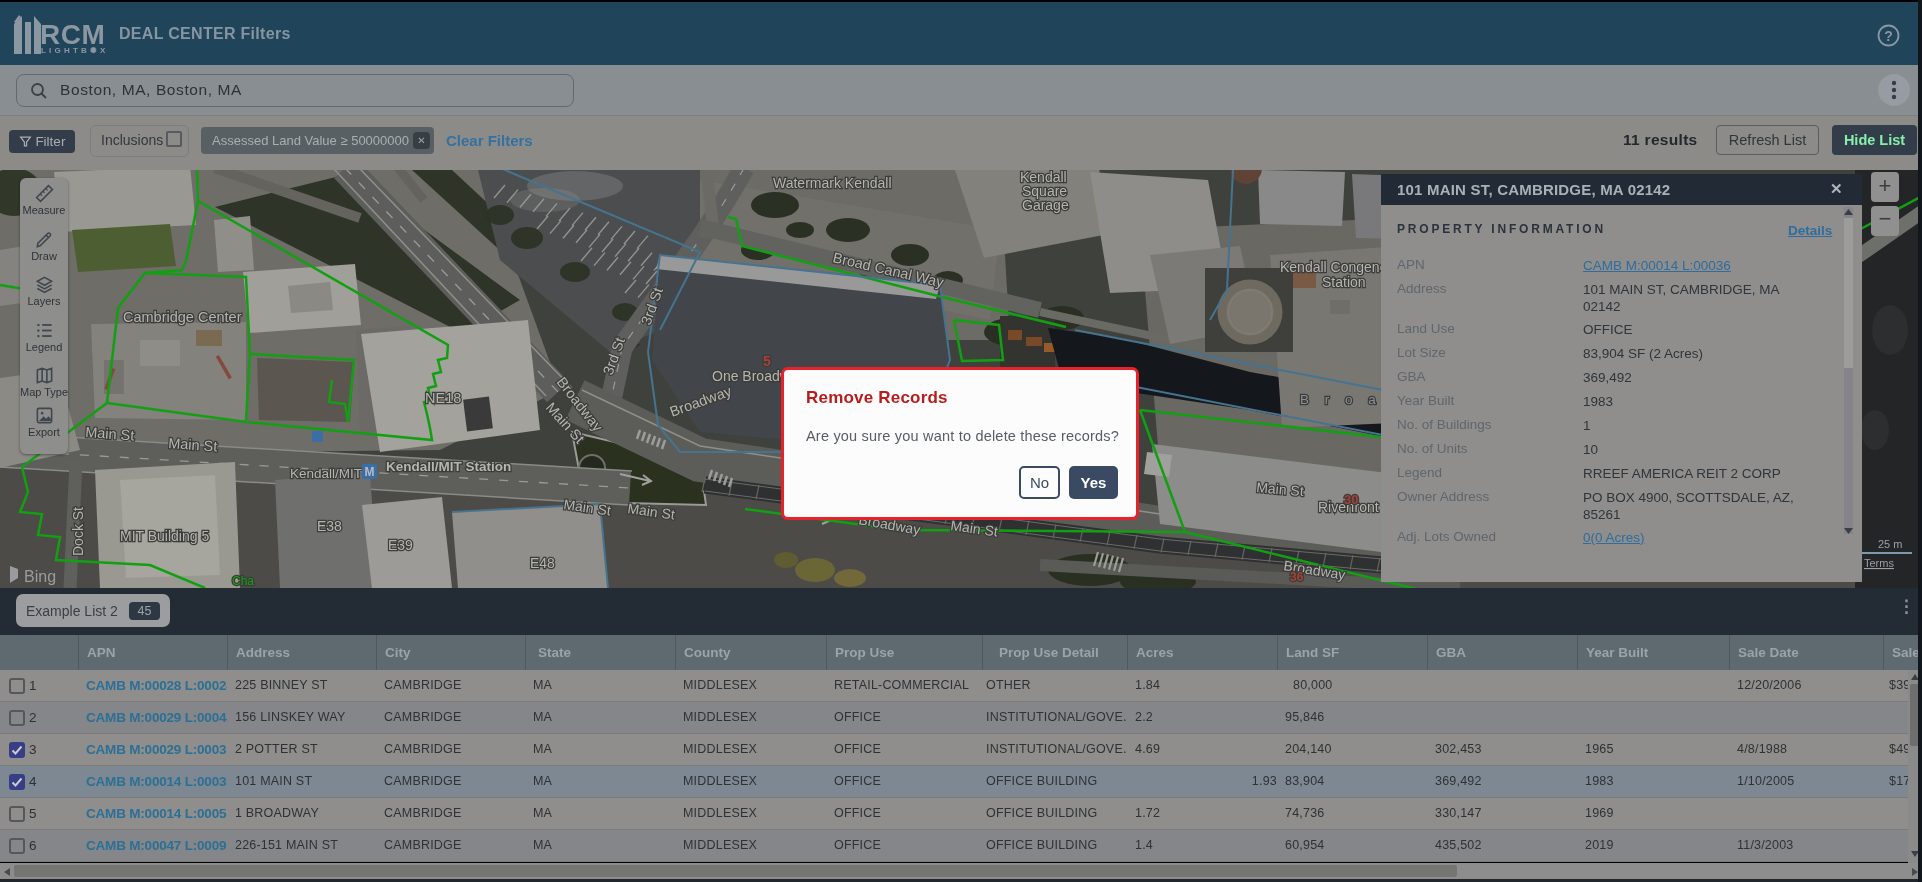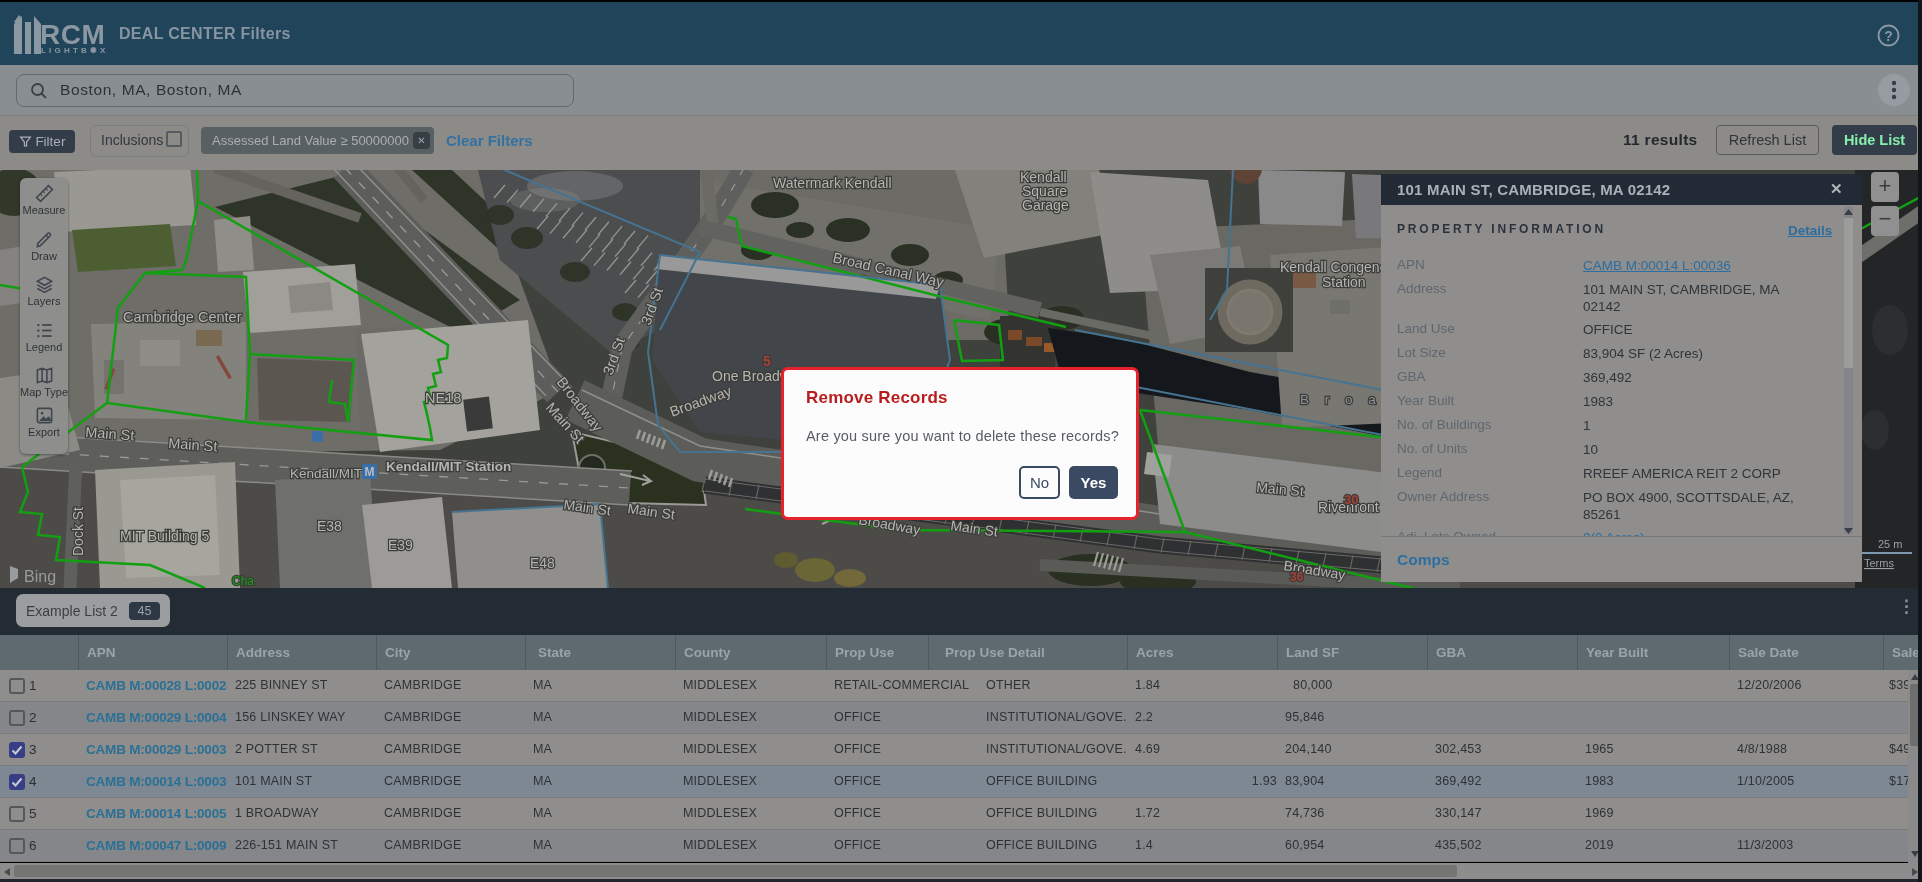--- a/index.html
+++ b/index.html
@@ -474,23 +474,20 @@
 <div class="plbl" style="top:355px">Adj. Lots Owned</div>
 <div class="pval" style="top:355px"><span class="plink">0(0 Acres)</span></div>
 <div class="abs" style="left:463px;top:33px;width:9px;height:327px;background:#84848a"></div>
 <svg class="abs" style="left:461px;top:33px" width="13" height="10">
       <polygon points="6.5,2 11,8 2,8" fill="#3a3f45"></polygon>
     </svg>
 <svg class="abs" style="left:461px;top:352px" width="13" height="10">
       <polygon points="2,2 11,2 6.5,8" fill="#3a3f45"></polygon>
     </svg>
 <div class="abs" style="left:463px;top:44px;width:9px;height:150px;background:#9c9c9a"></div>
-    <div class="abs" id="pfoot">
-      <div class="abs" id="comps">Comps</div>
-    </div>
   </div>
 
   <div class="abs zbtn" style="top:172px">+</div>
   <div class="abs zbtn" style="top:206px;line-height:26px">−</div>
 
   <div class="abs" id="modal">
     <div class="abs" id="mtitle">Remove Records</div>
     <div class="abs" id="mbody">Are you sure you want to delete these records?</div>
     <div class="abs" id="mno">No</div>
     <div class="abs" id="myes">Yes</div>
@@ -505,21 +502,21 @@
   </div>
 
   <div class="abs" id="thead">
     <div class="th" style="left:0px;width:78px;border-left:none;"></div>
 <div class="th" style="left:78px;width:149px;">APN</div>
 <div class="th" style="left:227px;width:149px;">Address</div>
 <div class="th" style="left:376px;width:149px;">City</div>
 <div class="th" style="left:525px;width:150px;padding-left:12px;">State</div>
 <div class="th" style="left:675px;width:151px;">County</div>
 <div class="th" style="left:826px;width:152px;">Prop Use</div>
-<div class="th" style="left:928px;width:149px;padding-left:16px;">Prop Use Detail</div>
+<div class="th" style="left:982px;width:149px;padding-left:16px;">Prop Use Detail</div>
 <div class="th" style="left:1127px;width:150px;">Acres</div>
 <div class="th" style="left:1277px;width:150px;">Land SF</div>
 <div class="th" style="left:1427px;width:150px;">GBA</div>
 <div class="th" style="left:1577px;width:152px;">Year Built</div>
 <div class="th" style="left:1729px;width:154px;">Sale Date</div>
 <div class="th" style="left:1883px;width:39px;">Sale Price</div>
   </div>
   <div class="abs" id="tbody">
     <div class="tr odd" style="top:0px">
       <div class="cb"></div>

